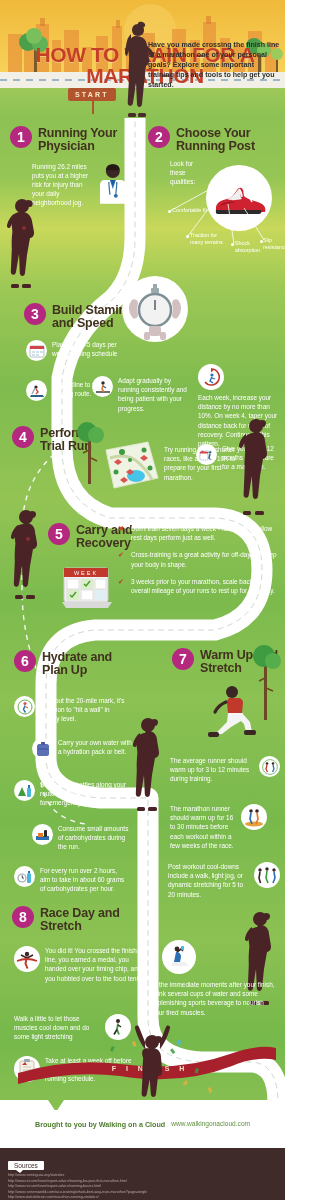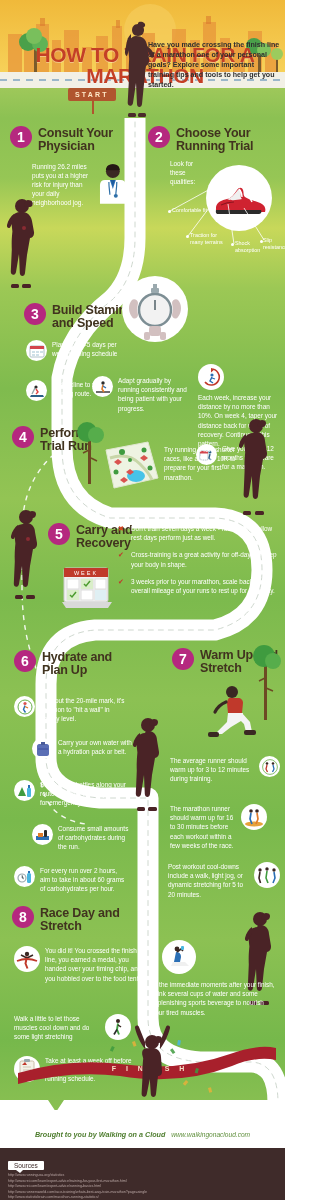--- a/index.html
+++ b/index.html
@@ -100,21 +100,21 @@
   .mk.cross { color:#d4421f; }
   .mk.check { color:#c0392b; }
 
   
   .dot { position:absolute; width:3px; height:3px; background:#ffffff; border-radius:50%; }
   .lbl { position:absolute; font-size:5.4px; color:#ffffff; line-height:1.25; }
 
   
   .footer-white {
     position:relative; width:285px; height:28px; background:#ffffff;
-    display:flex; align-items:center; justify-content:center; gap:6px;font-style:italic;
+    display:flex; align-items:flex-start; justify-content:center; gap:6px;
   }
   .brought { font-size:7.2px; font-weight:bold; color:#4e7d2e; }
   .siteurl { font-size:6.6px; color:#5f8f3c; }
   .sources {
     position:relative; width:285px; height:52px; background:#3f2b2a;
     padding:6px 8px 0 8px;
   }
   .sources-tag {
     display:inline-block; background:#fff; color:#3f2b2a;
     font-size:6.5px; padding:1px 6px; border-radius:1px; margin-bottom:3px;
@@ -209,40 +209,40 @@
       <path d="M62 330 Q20 360 22 420 L22 470 Q22 520 40 560 L40 650 Q40 700 86 706" fill="none" stroke="#ffffff" stroke-width="1.4" stroke-dasharray="5 5" opacity=".9"></path>
 
       <g opacity="0.0">
           <rect x="0" y="0" width="1" height="1"></rect>
         </g>
     </svg>
 
     <div class="step" style="left:10px; top:8px; width:118px;">
       <div class="step-head">
         <div class="num">1</div>
-        <div class="step-title">Consult Your Physician</div>
+        <div class="step-title">Running Your Physician</div>
       </div>
       <div style="display:flex; gap:5px; margin-top:9px; padding-left:22px;">
         <div class="body-txt white-txt" style="width:62px;">Running 26.2 miles puts you at a higher risk for injury than your daily neighborhood jog.</div>
         <svg width="30" height="42" viewBox="0 0 30 42">
           <circle cx="15" cy="9" r="7" fill="#3a2723"></circle>
           <path d="M15 2c5 0 7 3 7 6H8c0-3 2-6 7-6z" fill="#241714"></path>
           <path d="M7 18h16c3 0 5 2 5 5v19H2V23c0-3 2-5 5-5z" fill="#ffffff"></path>
           <path d="M12 18h6l-3 9z" fill="#2b6fb5"></path>
           <path d="M13 18l2 6 2-6z" fill="#1e5a9c"></path>
           <path d="M11 20c0 6 1 10 1 13M19 20c0 6-1 10-1 13" stroke="#2e6fa8" stroke-width="1.2" fill="none"></path>
           <circle cx="18" cy="34" r="2" fill="#2e6fa8"></circle>
         </svg>
       </div>
     </div>
 
     <div class="step" style="left:148px; top:8px; width:132px;">
       <div class="step-head">
         <div class="num">2</div>
-        <div class="step-title">Choose Your Running Trial</div>
+        <div class="step-title">Choose Your Running Post</div>
       </div>
       <div class="body-txt white-txt" style="width:40px; margin:6px 0 0 22px;">Look for these qualities:</div>
     </div>
 
     <div style="position:absolute; left:206px; top:47px; width:66px; height:66px; border-radius:50%; background:#fff;">
       <svg viewBox="0 0 66 66" width="66" height="66">
         <path d="M10 42c1-5 6-7 11-8 5-1 7-5 10-9 2-3 5-3 6 0 1 3 0 5 2 7 4 3 12 4 17 7 3 2 4 5 3 8H11c-1 0-1.2-2-1-3z" fill="#cf2230"></path>
         <path d="M21 34c4-1 7-4 10-8 2-3 4-2 4 1s-1 5 1 7c-5 1-11 2-15 0z" fill="#f0f0f0"></path>
         <path d="M10 45h45c1 2 0 4-2 4H12c-2 0-2.5-2-2-4z" fill="#2b2b2b"></path>
         <path d="M33 24c2 2 3 5 3 8" stroke="#fff" stroke-width="1.4" fill="none"></path>

